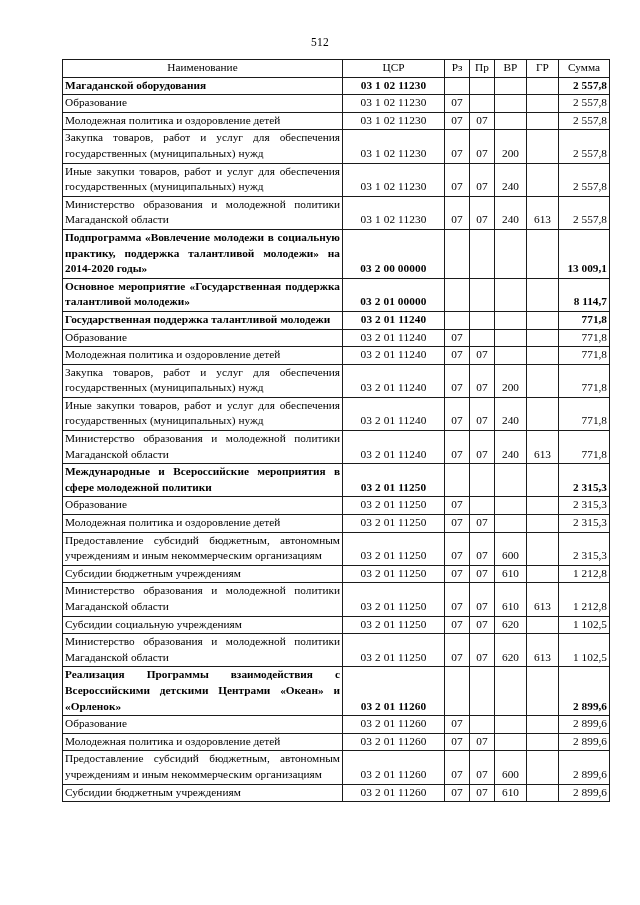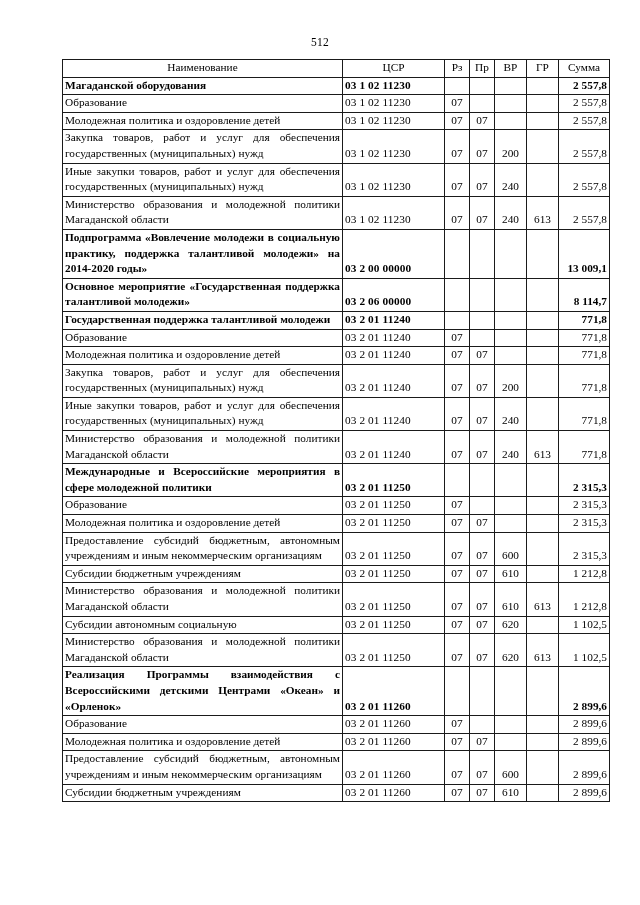--- a/index.html
+++ b/index.html
@@ -66,21 +66,21 @@
   }
   .c-name-cell {
     text-align: justify;
     text-align-last: left;
     text-justify: inter-word;
     padding-left: 3px;
     padding-right: 4px;
     hyphens: none;
   }
   .c-csr-cell {
-    text-align: left;
+    text-align: center;
     white-space: nowrap;
     letter-spacing: 0.1px;
   }
   .c-code-cell {
     text-align: center;
   }
   .c-sum-cell {
     text-align: right;
     white-space: nowrap;
     padding-right: 4px;
@@ -185,21 +185,21 @@
           <td class="c-name-cell">Подпрограмма «Вовлечение молодежи в социальную практику, поддержка талантливой молодежи» на 2014-2020 годы»</td>
           <td class="c-csr-cell valign-bottom">03 2 00 00000</td>
           <td class="c-code-cell valign-bottom"></td>
           <td class="c-code-cell valign-bottom"></td>
           <td class="c-code-cell valign-bottom"></td>
           <td class="c-code-cell valign-bottom"></td>
           <td class="c-sum-cell valign-bottom">13 009,1</td>
         </tr>
         <tr class="bold">
           <td class="c-name-cell">Основное мероприятие «Государственная поддержка талантливой молодежи»</td>
-          <td class="c-csr-cell valign-bottom">03 2 06 00000</td>
+          <td class="c-csr-cell valign-bottom">03 2 01 00000</td>
           <td class="c-code-cell valign-bottom"></td>
           <td class="c-code-cell valign-bottom"></td>
           <td class="c-code-cell valign-bottom"></td>
           <td class="c-code-cell valign-bottom"></td>
           <td class="c-sum-cell valign-bottom">8 114,7</td>
         </tr>
         <tr class="bold">
           <td class="c-name-cell">Государственная поддержка талантливой молодежи</td>
           <td class="c-csr-cell valign-bottom">03 2 01 11240</td>
           <td class="c-code-cell valign-bottom"></td>
@@ -301,21 +301,21 @@
         <tr>
           <td class="c-name-cell">Министерство образования и молодежной политики Магаданской области</td>
           <td class="c-csr-cell valign-bottom">03 2 01 11250</td>
           <td class="c-code-cell valign-bottom">07</td>
           <td class="c-code-cell valign-bottom">07</td>
           <td class="c-code-cell valign-bottom">610</td>
           <td class="c-code-cell valign-bottom">613</td>
           <td class="c-sum-cell valign-bottom">1 212,8</td>
         </tr>
         <tr>
-          <td class="c-name-cell">Субсидии автономным социальную</td>
+          <td class="c-name-cell">Субсидии социальную учреждениям</td>
           <td class="c-csr-cell">03 2 01 11250</td>
           <td class="c-code-cell">07</td>
           <td class="c-code-cell">07</td>
           <td class="c-code-cell">620</td>
           <td class="c-code-cell"></td>
           <td class="c-sum-cell">1 102,5</td>
         </tr>
         <tr>
           <td class="c-name-cell">Министерство образования и молодежной политики Магаданской области</td>
           <td class="c-csr-cell valign-bottom">03 2 01 11250</td>

